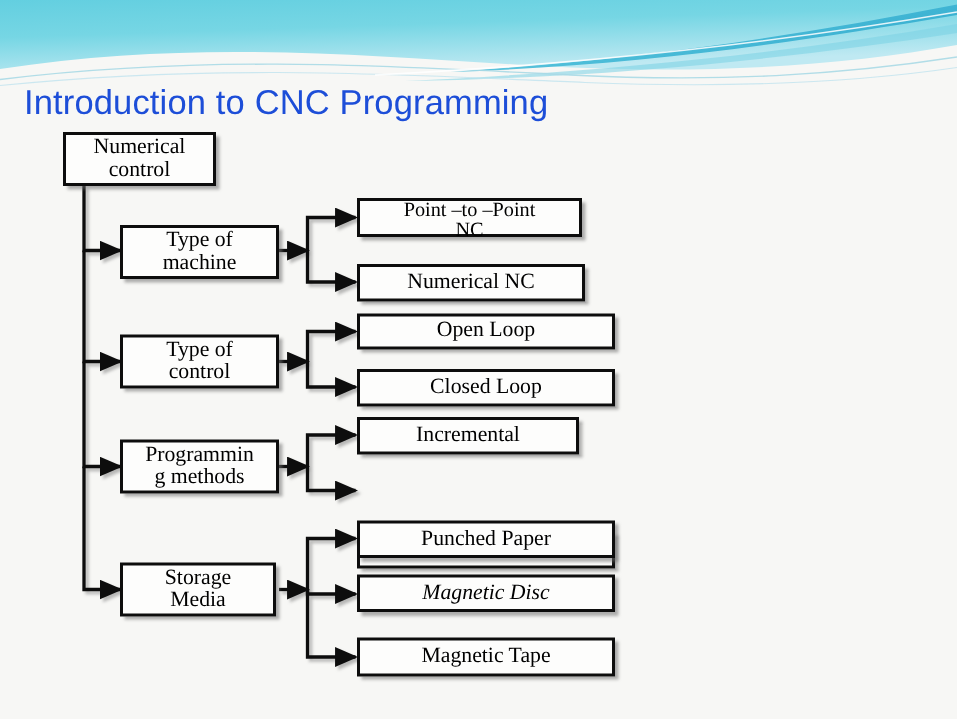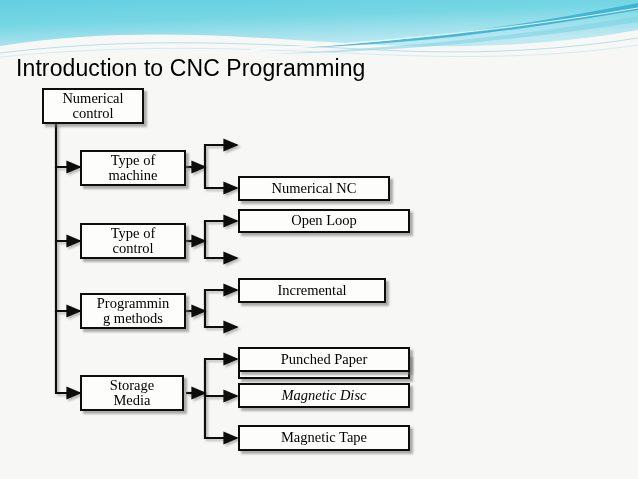--- a/index.html
+++ b/index.html
@@ -26,21 +26,21 @@
   #header-wave svg { display: block; }
 
   
   #page-title {
     position: absolute;
     top: 55px;
     left: 16px;
     font-family: "Liberation Sans", sans-serif;
     font-size: 23px;
     font-weight: 400;
-    color: #000000;
+    color: #1d4ed8;
     letter-spacing: 0.1px;
     white-space: nowrap;
   }
 
   
   #diagram {
     position: absolute;
     top: 0; left: 0;
     width: 638px;
     height: 479px;
@@ -168,29 +168,36 @@
   <div class="node cat" style="left:80px; top:293px; width:106px; height:36px;">
     <span style="white-space:pre-line;">Programmin
 g methods</span>
   </div>
 
   <div class="node cat" style="left:80px; top:375px; width:104px; height:36px;">
     <span style="white-space:pre-line;border-radius:13px;">Storage
 Media</span>
   </div>
 
+  <div class="node leaf overflow" style="left:238px; top:132px; width:150px; height:26px;">
+    <span style="white-space:pre-line; font-size:13.5px; line-height:1.0; position:relative; top:1px;">Point –to –Point
+NC</span>
+  </div>
 
   <div class="node leaf" style="left:238px; top:176px; width:152px; height:25px;">
     <span>Numerical NC</span>
   </div>
 
   <div class="node leaf" style="left:238px; top:209px; width:172px; height:24px;">
     <span>Open Loop</span>
   </div>
 
+  <div class="node leaf" style="left:238px; top:246px; width:172px; height:25px;">
+    <span>Closed Loop</span>
+  </div>
 
   <div class="node leaf" style="left:238px; top:278px; width:148px; height:25px;">
     <span>Incremental</span>
   </div>
 
   <div class="node leaf" style="left:238px; top:314px; width:172px; height:25px;margin-top:40px;">
     <span>Absolute</span>
   </div>
 
   <div class="node leaf" style="left:238px; top:347px; width:172px; height:25px;">

